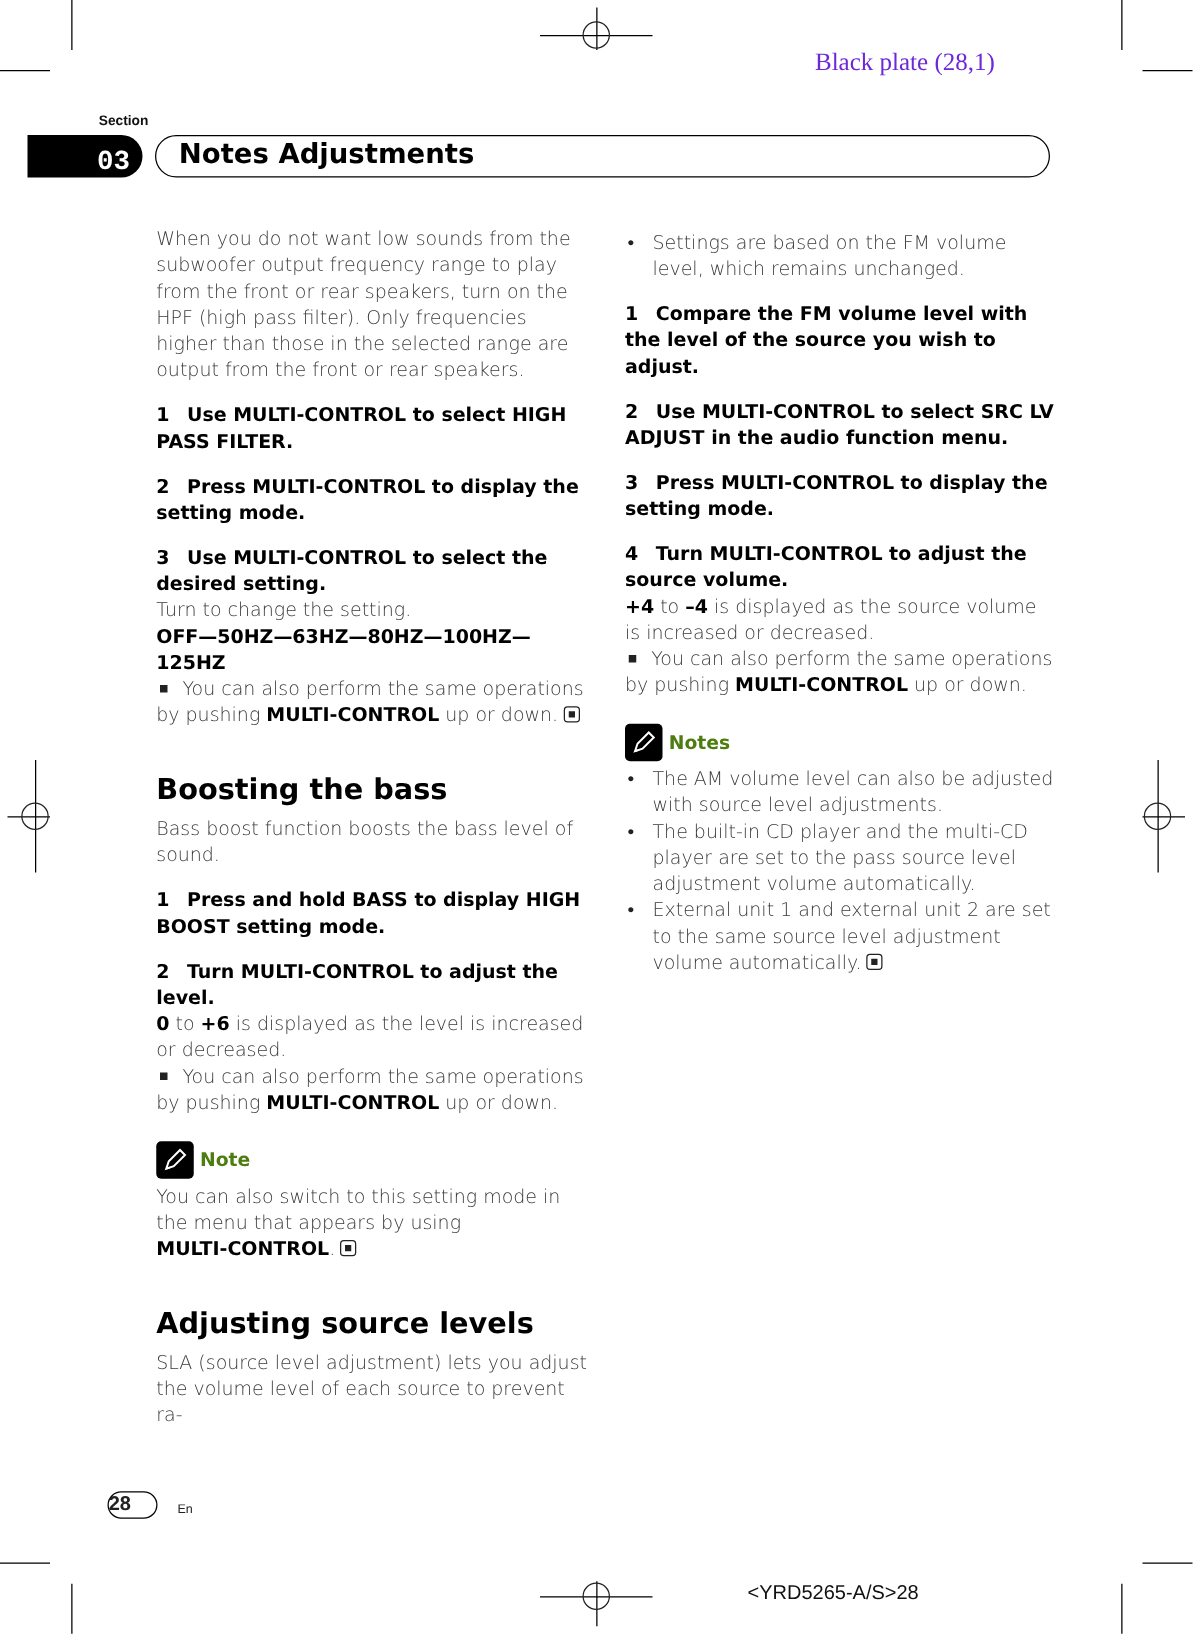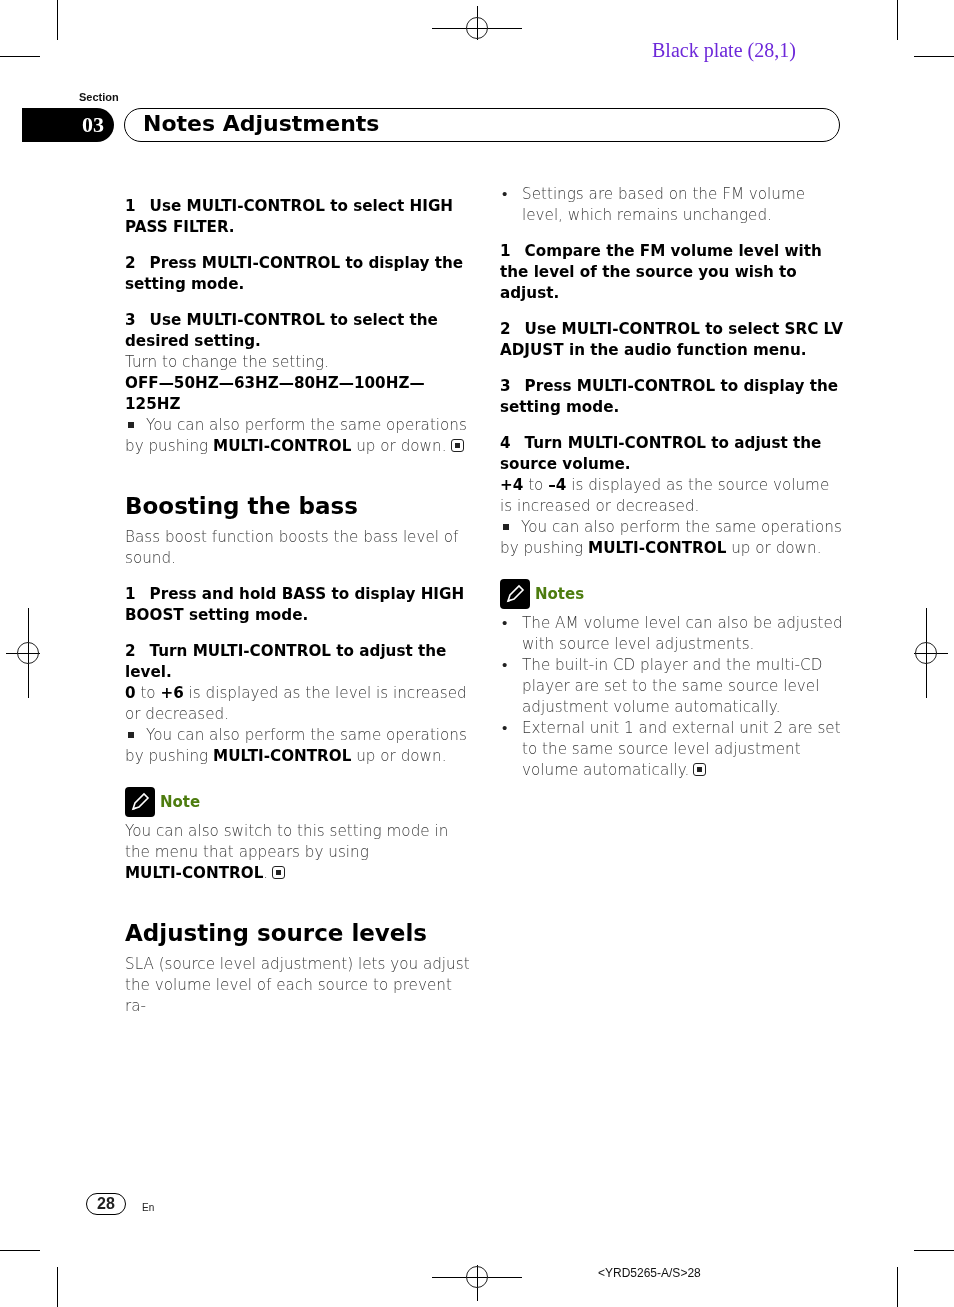--- a/index.html
+++ b/index.html
@@ -4,27 +4,27 @@
   <style>
     html, body { margin: 0; padding: 0; background: #ffffff; }
     body { width: 954px; height: 1307px; position: relative; overflow: hidden;
            font-family: "DejaVu Sans", "Liberation Sans", sans-serif; color: #222; }
 
     
     .line { position: absolute; background: #000; }
     .reg { position: absolute; width: 22px; height: 22px; border: 1px solid #222; border-radius: 50%; box-sizing: border-box; }
 
     .plate { position: absolute; left: 652px; top: 21px; font-family: "Liberation Serif", serif; font-size: 20px; color: #6d28d9; margin-top: 18px; }
-    .footer-code { position: absolute; left: 598px; top: 1266px; font-family: "Liberation Sans", sans-serif; font-size: 12px; color: #111; }
+    .footer-code { position: absolute; left: 598px; top: 1266px; font-family: "Liberation Sans", sans-serif; font-size: 16px; color: #111; }
 
     
     .section-label { position: absolute; left: 79px; top: 91px; font-family: "Liberation Sans", sans-serif; font-weight: bold; font-size: 11px; color: #111; }
     .section-num { position: absolute; left: 22px; top: 108px; width: 92px; height: 34px; background: #000; color: #fff;
-                   border-radius: 0 17px 17px 0; font-family: Liberation Serif, serif; font-weight: bold; font-size: 22px;
-                   display: flex; align-items: center; justify-content: flex-end; padding-right: 10px; box-sizing: border-box; }
+                   border-radius: 0 17px 17px 0; font-family: Liberation Mono, monospace; font-weight: bold; font-size: 22px;
+                   display: flex; align-items: flex-end; justify-content: flex-end; padding-right: 10px; box-sizing: border-box; }
     .section-title-box { position: absolute; left: 124px; top: 108px; width: 716px; height: 34px; border: 1px solid #000;
                          border-radius: 17px; box-sizing: border-box; }
     .section-title { position: absolute; left: 143px; top: 111px; font-family: "DejaVu Sans", sans-serif; font-weight: bold; font-size: 22px; color: #000; }
 
     
     .col { position: absolute; font-size: 15.2px; line-height: 21px; color: #333; }
     .col-left { left: 125px; top: 181px; width: 345px; }
     .col-right { left: 500px; top: 184px; width: 345px; }
 
     h2 { font-family: "DejaVu Sans", sans-serif; font-weight: bold; font-size: 23px; color: #000; margin: 0 0 6px 0; line-height: 30px; }
@@ -39,21 +39,21 @@
     .end-mark::after { content: ""; position: absolute; left: 3px; top: 3px; width: 5px; height: 5px; background: #222; }
     .bullets { margin: 0; padding: 0; list-style: none; }
     .bullets li { position: relative; padding-left: 22px; }
     .bullets li::before { content: "•"; position: absolute; left: 2px; top: 0; color: #222; }
     .note-head { display: flex; align-items: center; margin-top: 20px; margin-bottom: 4px; }
     .note-icon { width: 30px; height: 30px; background: #000; border-radius: 4px; display: flex; align-items: center; justify-content: center; margin-right: 5px; }
     .note-label { font-weight: bold; color: #4d7c0f; font-size: 15px; }
     .gap-lg { height: 34px; }
 
     .page-num { position: absolute; left: 86px; top: 1193px; width: 40px; height: 22px; border: 1px solid #000; border-radius: 11px;
-                box-sizing: border-box; font-family: "Liberation Sans", sans-serif; font-weight: bold; font-size: 16px; text-align: center; line-height: 20px; }
+                box-sizing: border-box; font-family: "Liberation Sans", sans-serif; font-weight: bold; font-size: 16px; line-height: 20px; }
     .lang { position: absolute; left: 142px; top: 1202px; font-family: "Liberation Sans", sans-serif; font-weight: normal; font-size: 10px; }
   </style>
 </head>
 <body>
 
 <div class="line" style="left:57px;top:0;width:1px;height:40px;"></div>
 <div class="line" style="left:897px;top:0;width:1px;height:40px;"></div>
 <div class="line" style="left:0;top:56px;width:40px;height:1px;"></div>
 <div class="line" style="left:914px;top:56px;width:40px;height:1px;"></div>
 <div class="line" style="left:0;top:1250px;width:40px;height:1px;"></div>
@@ -87,20 +87,21 @@
 
 <div class="section-label">Section</div>
 <div class="section-num">
     <span>03</span>
   </div>
 <div class="section-title-box"></div>
 <div class="section-title">Notes Adjustments</div>
 
 <div class="col col-left">
   <section>
+    <p class="body">When you do not want low sounds from the subwoofer output frequency range to play from the front or rear speakers, turn on the HPF (high pass filter). Only frequencies higher than those in the selected range are output from the front or rear speakers.</p>
 
     <p class="step"><span class="num">1</span><span>Use MULTI-CONTROL to select HIGH PASS FILTER.</span></p>
     <p class="step"><span class="num">2</span><span>Press MULTI-CONTROL to display the setting mode.</span></p>
     <p class="step"><span class="num">3</span><span>Use MULTI-CONTROL to select the desired setting.</span></p>
 
     <p class="body">Turn to change the setting.</p>
     <p class="b">OFF—50HZ—63HZ—80HZ—100HZ—125HZ</p>
     <p class="body"><span class="sqbullet"></span><span>You can also perform the same operations by pushing</span> <span class="b">MULTI-CONTROL</span> <span>up or down.</span><span class="end-mark"></span></p>
   </section>
 
@@ -153,19 +154,19 @@
     <div class="note-icon">
       <svg width="22" height="22" viewBox="0 0 22 22">
           <path d="M4 18 L6 12 L15 3 L19 7 L10 16 Z" fill="none" stroke="#fff" stroke-width="1.6"></path>
           <path d="M4 18 L7 17" stroke="#fff" stroke-width="1.4"></path>
         </svg>
     </div>
     <span class="note-label">Notes</span>
   </div>
   <ul class="bullets body">
     <li>The AM volume level can also be adjusted with source level adjustments.</li>
-    <li>The built-in CD player and the multi-CD player are set to the same source level adjustment volume automatically.</li>
+    <li>The built-in CD player and the multi-CD player are set to the pass source level adjustment volume automatically.</li>
     <li><span>External unit 1 and external unit 2 are set to the same source level adjustment volume automatically.</span><span class="end-mark"></span></li>
   </ul>
 </div>
 
 <div class="page-num">28</div>
 <div class="lang">En</div>
 
 </body></html>

